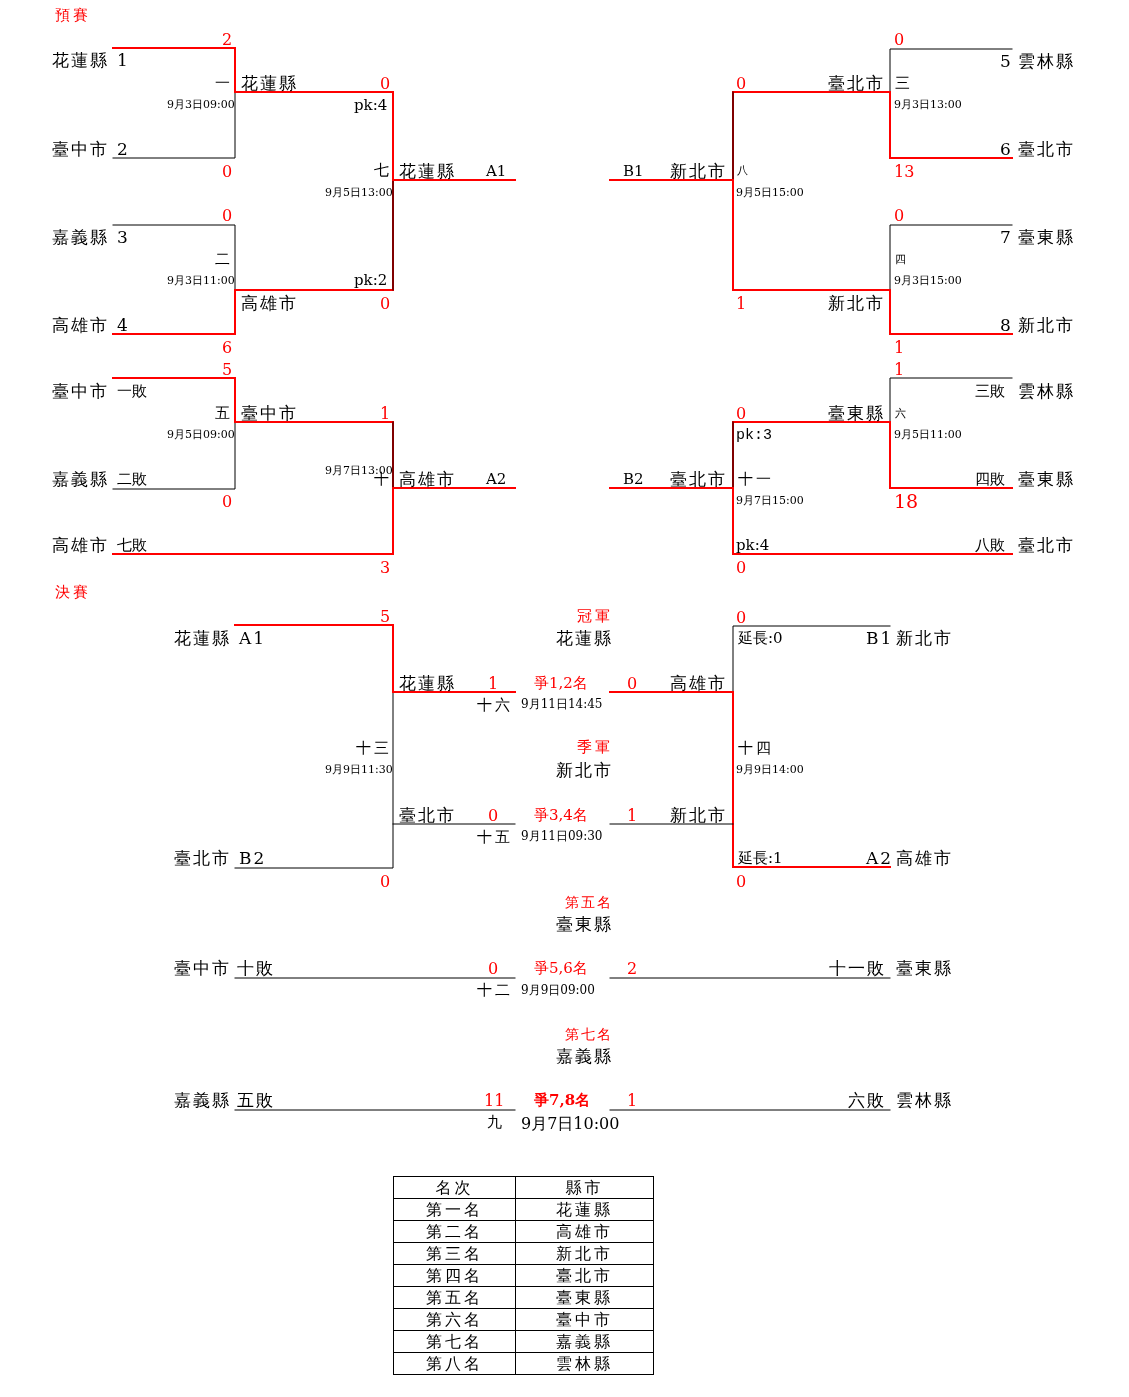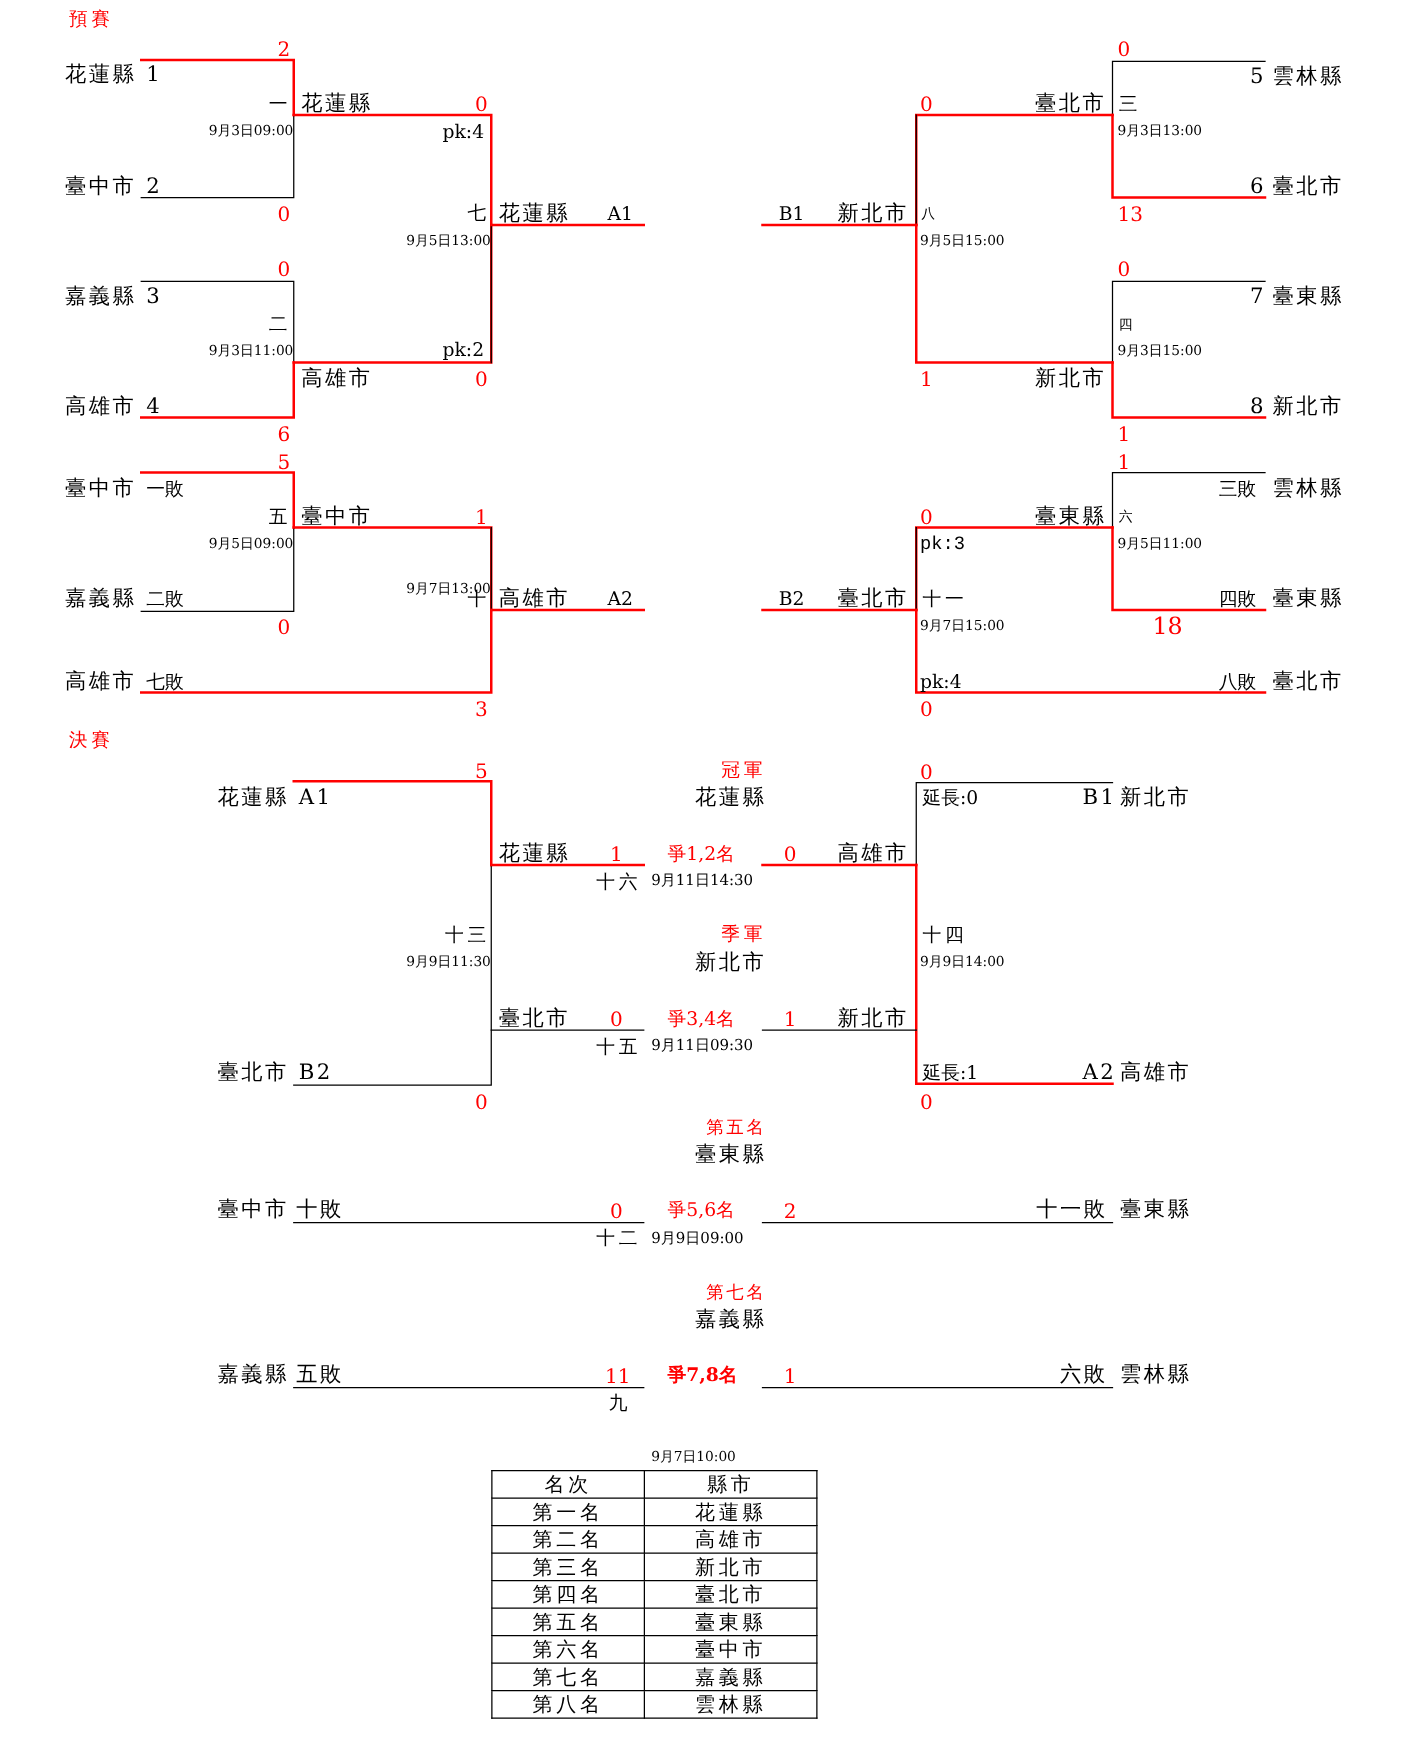--- a/index.html
+++ b/index.html
@@ -163,21 +163,21 @@
 <div class="t score" style="left:736px;top:76px;">0</div>
 <div class="t sm" style="left:737px;top:165px;">八</div>
 <div class="t sm" style="left:736px;top:187px;">9月5日15:00</div>
 <div class="t score" style="left:736px;top:296px;">1</div>
 <div class="t big" style="left:670px;top:163px;">新北市</div>
 <div class="t mid" style="left:623px;top:164px;">B1</div>
 
 <div class="t score" style="left:894px;top:362px;">1</div>
 <div class="t sm" style="left:895px;top:408px;">六</div>
 <div class="t sm" style="left:894px;top:429px;">9月5日11:00</div>
-<div class="t score" style="left:922px;top:492px;font-size:19px;">18</div>
+<div class="t score" style="left:894px;top:492px;font-size:19px;">18</div>
 <div class="t big" style="left:828px;top:405px;">臺東縣</div>
 
 <div class="t score" style="left:736px;top:406px;">0</div>
 <div class="t mid" style="left:736px;top:428px;font-family:Liberation Mono, monospace;">pk:3</div>
 <div class="t mid" style="left:738px;top:472px;letter-spacing:3px;">十一</div>
 <div class="t sm" style="left:736px;top:495px;">9月7日15:00</div>
 <div class="t mid" style="left:736px;top:538px;">pk:4</div>
 <div class="t score" style="left:736px;top:560px;">0</div>
 <div class="t big" style="left:670px;top:471px;">臺北市</div>
 <div class="t mid" style="left:623px;top:472px;">B2</div>
@@ -205,21 +205,21 @@
 <div class="t score" style="left:736px;top:874px;">0</div>
 <div class="t big" style="left:670px;top:675px;">高雄市</div>
 <div class="t big" style="left:670px;top:807px;">新北市</div>
 
 <div class="t mid red c" style="left:513px;top:609px;width:100px;letter-spacing:3px;">冠軍</div>
 <div class="t big c" style="left:513px;top:630px;width:100px;">花蓮縣</div>
 <div class="t score" style="left:488px;top:676px;">1</div>
 <div class="t mid red" style="left:534px;top:676px;">爭1,2名</div>
 <div class="t score" style="left:627px;top:676px;">0</div>
 <div class="t mid" style="left:477px;top:698px;letter-spacing:3px;">十六</div>
-<div class="t sm" style="left:521px;top:698px;font-size:12px;">9月11日14:30</div>
+<div class="t sm" style="left:521px;top:698px;font-size:12px;">9月11日14:45</div>
 
 <div class="t mid red c" style="left:513px;top:740px;width:100px;letter-spacing:3px;">季軍</div>
 <div class="t big c" style="left:513px;top:762px;width:100px;">新北市</div>
 <div class="t score" style="left:488px;top:808px;">0</div>
 <div class="t mid red" style="left:534px;top:808px;">爭3,4名</div>
 <div class="t score" style="left:627px;top:808px;">1</div>
 <div class="t mid" style="left:477px;top:830px;letter-spacing:3px;">十五</div>
 <div class="t sm" style="left:521px;top:830px;font-size:12px;">9月11日09:30</div>
 
 <div class="t red c" style="left:513px;top:895px;width:100px;font-size:14px;letter-spacing:2px;">第五名</div>
@@ -237,21 +237,21 @@
 <div class="t red c" style="left:513px;top:1027px;width:100px;font-size:14px;letter-spacing:2px;">第七名</div>
 <div class="t big c" style="left:513px;top:1048px;width:100px;">嘉義縣</div>
 <div class="t big" style="left:174px;top:1092px;">嘉義縣</div>
 <div class="t big" style="left:237px;top:1092px;">五敗</div>
 <div class="t score" style="left:484px;top:1093px;">11</div>
 <div class="t mid red" style="left:534px;top:1093px;font-weight:bold;">爭7,8名</div>
 <div class="t score" style="left:627px;top:1093px;">1</div>
 <div class="t big" style="left:848px;top:1092px;">六敗</div>
 <div class="t big" style="left:896px;top:1092px;">雲林縣</div>
 <div class="t mid" style="left:487px;top:1115px;">九</div>
-<div class="t sm" style="left:521px;top:1160px;font-size:11px;">9月7日10:00</div>
+<div class="t sm" style="left:521px;top:1116px;font-size:16px;">9月7日10:00</div>
 
 <table class="rank">
   <tbody>
       <tr>
     <td class="c1">名次</td>
     <td class="c2">縣市</td>
   </tr>
   <tr>
     <td class="c1">第一名</td>
     <td class="c2">花蓮縣</td>

